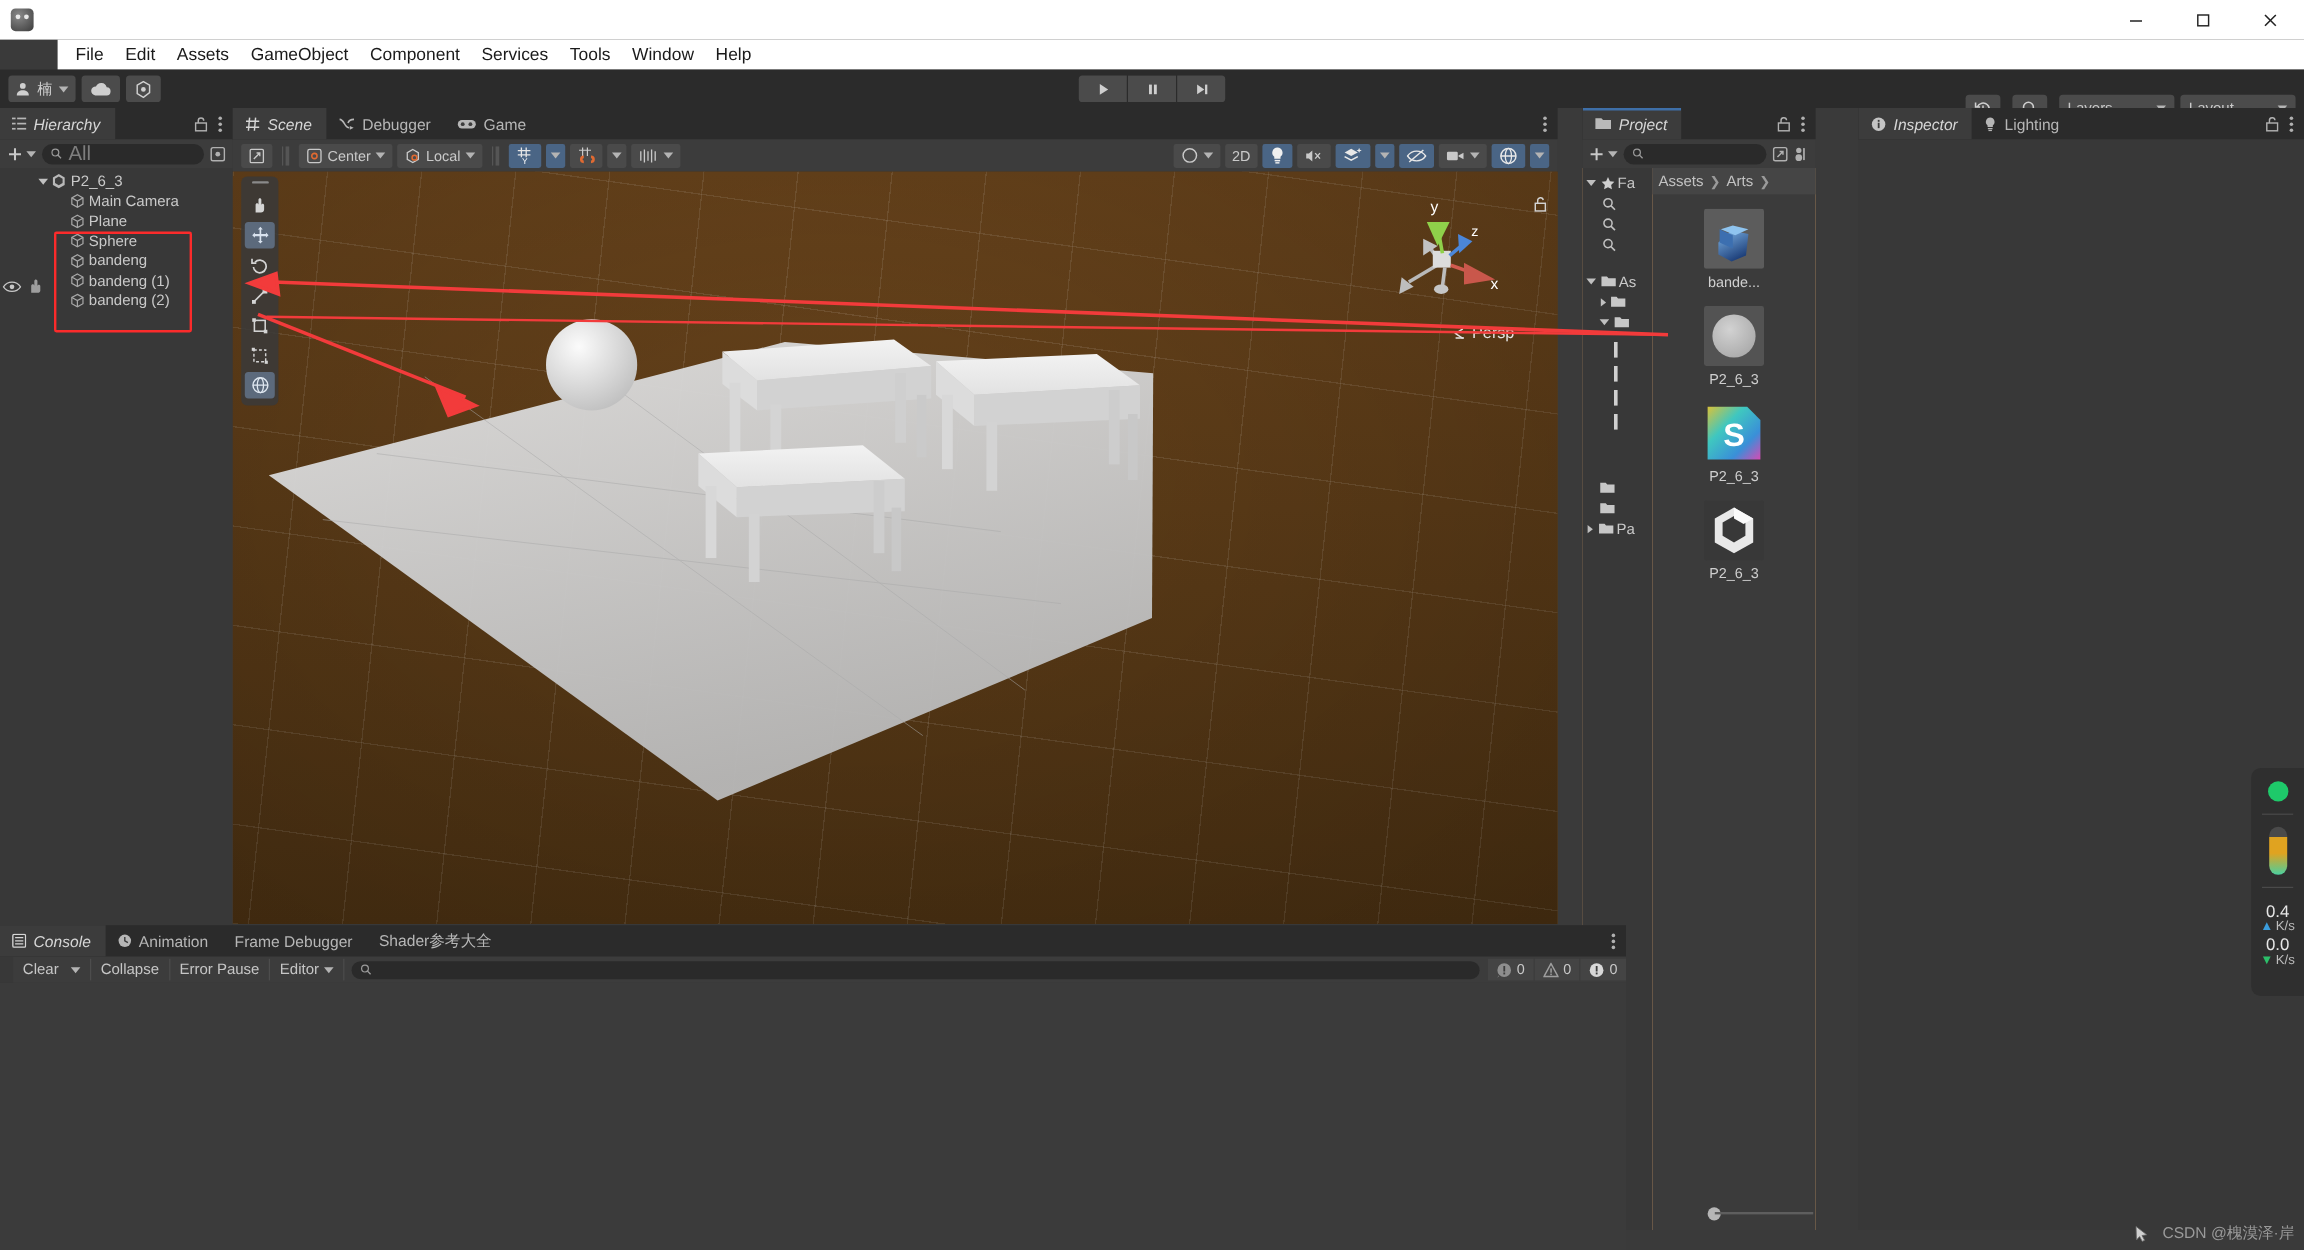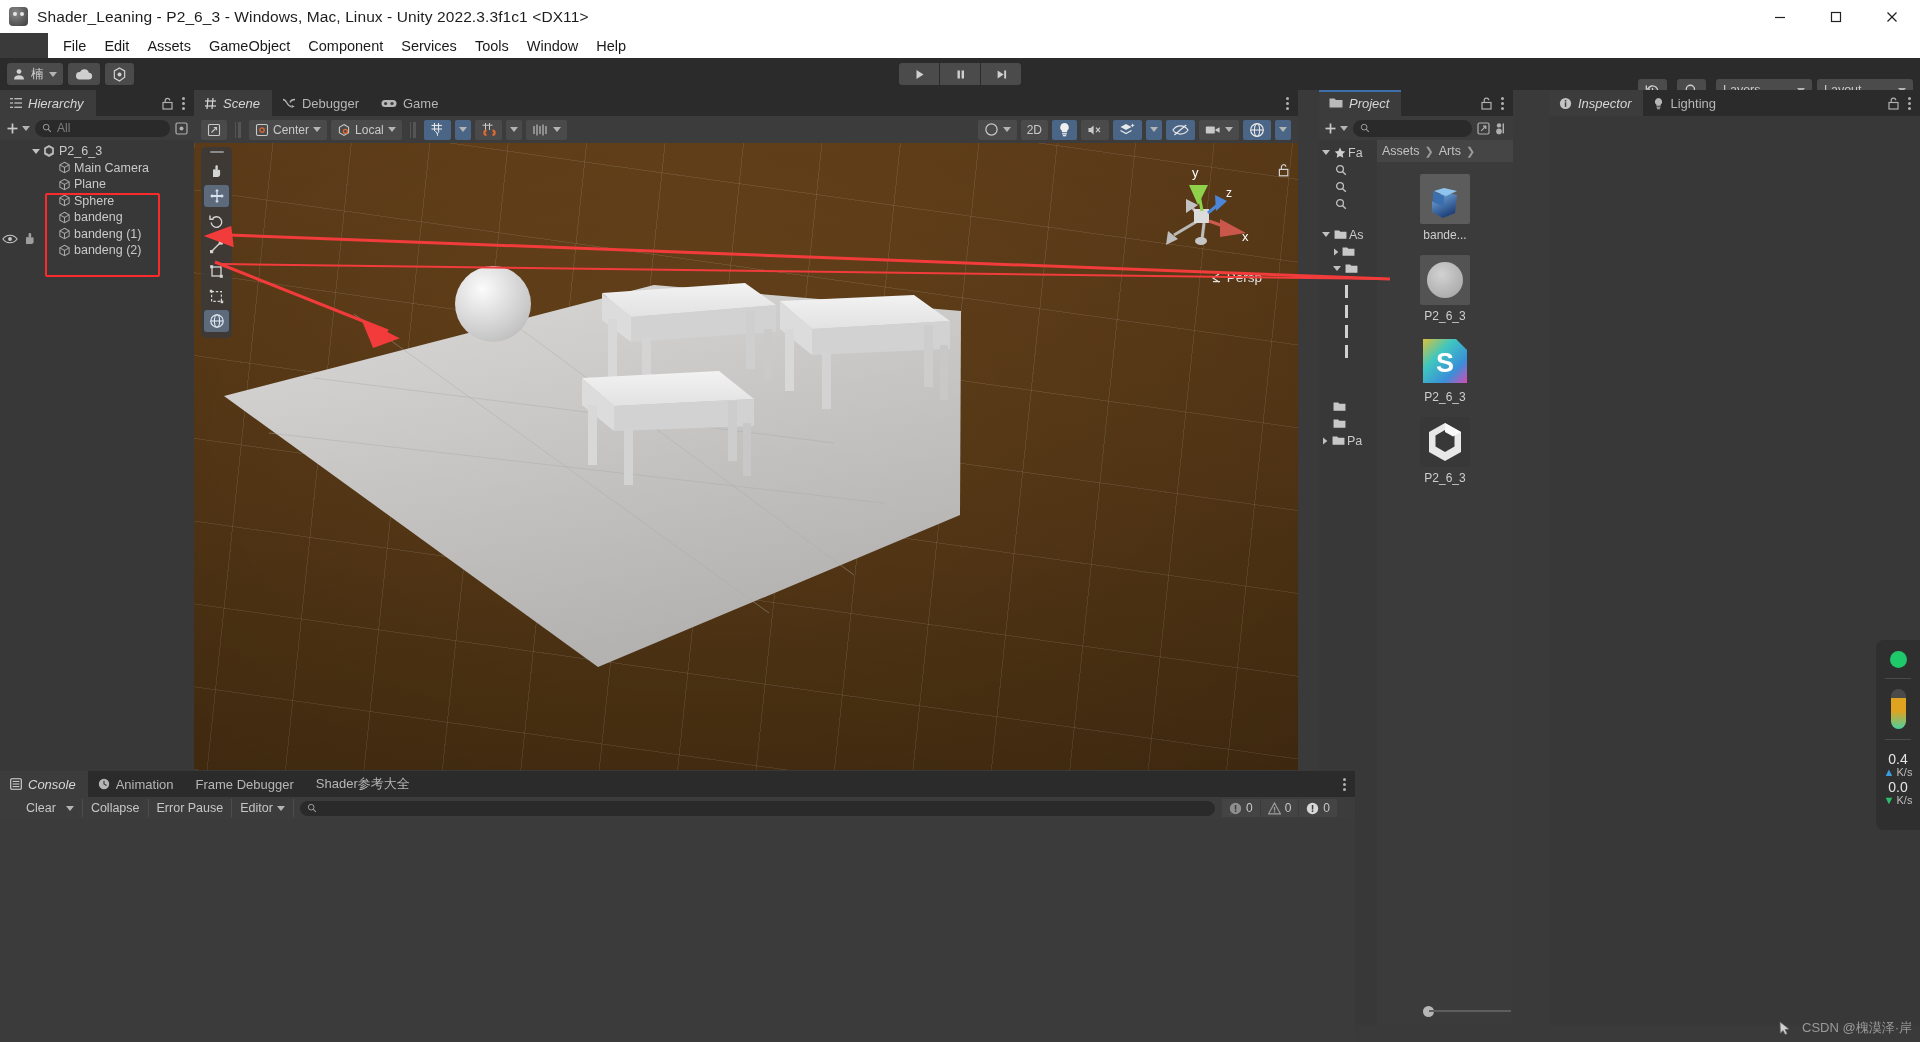--- a/index.html
+++ b/index.html
@@ -104,21 +104,21 @@
   #hierarchy { left: 0; top: 90px; width: 194px; height: 681px; }
   .hier-toolbar {
     height: 24px; background: #3c3c3c; display: flex; align-items: center;
     padding: 0 6px; gap: 5px;
   }
   .plus-btn { display: flex; align-items: center; gap: 3px; color: #c8c8c8; }
   .search-box {
     flex: 1; height: 17px; background: #2a2a2a; border-radius: 9px;
     display: flex; align-items: center; padding: 0 7px; gap: 5px;
   }
-  .search-box .ph { font-size: 12px; color: #7d7d7d; }
+  .search-box .ph { font-size: 17px; color: #7d7d7d; }
   .hier-body { background: #383838; height: 631px; position: relative; padding-top: 3px; }
   .hrow {
     height: 16.5px; display: flex; align-items: center; font-size: 12.5px;
     color: #c9c9c9; padding-left: 4px; position: relative;
   }
   .hrow .tw {
     width: 12px; display: flex; align-items: center; justify-content: center;
   }
   .tri-d { width: 0; height: 0; border-left: 4.5px solid transparent; border-right: 4.5px solid transparent; border-top: 5px solid #c0c0c0; }
   .cube-ico { width: 13px; height: 13px; margin-right: 3px; flex: none; }
@@ -200,21 +200,21 @@
   .proj-slider .knob { width: 11px; height: 11px; border-radius: 50%; background: #b6b6b6; margin-left: 44px; margin-right: -5px; }
 
   
   #inspector { left: 1549px; top: 90px; width: 371px; height: 935px; }
   .insp-body { background: #383838; height: 909px; }
 
   
   #console { left: 0; top: 771px; width: 1355px; height: 271px; }
   .console-toolbar {
     height: 22px; background: #3c3c3c; display: flex; align-items: center;
-    padding: 0 18px; gap: 0px;
+    padding: 0 0; gap: 0px; margin-left: 11px;
   }
   .c-btn {
     height: 18px; display: flex; align-items: center; gap: 4px; padding: 0 8px;
     color: #c6c6c6; font-size: 12.5px; border-right: 1px solid #4d4d4d;
   }
   .c-search {
     flex: 1; height: 15px; background: #2a2a2a; border-radius: 8px; margin: 0 6px;
     display: flex; align-items: center; padding: 0 7px;
   }
   .cnt-box {
@@ -247,21 +247,20 @@
   }
 
   
   .anno { position: absolute; left: 0; top: 0; width: 1920px; height: 1042px; pointer-events: none; }
 </style>
 </head>
 <body>
 
 <div class="titlebar">
   <div class="title-icon"></div>
-  <div class="title-text">Shader_Leaning - P2_6_3 - Windows, Mac, Linux - Unity 2022.3.3f1c1 &lt;DX11&gt;</div>
   <div class="win-ctrls">
     <div class="win-btn">
       <svg width="12" height="12" viewBox="0 0 12 12">
           <line x1="1" y1="6.5" x2="11" y2="6.5" stroke="#222" stroke-width="1.2"></line>
         </svg>
     </div>
     <div class="win-btn">
       <svg width="12" height="12" viewBox="0 0 12 12">
           <rect x="1.5" y="1.5" width="9" height="9" fill="none" stroke="#222" stroke-width="1.2"></rect>
         </svg>

